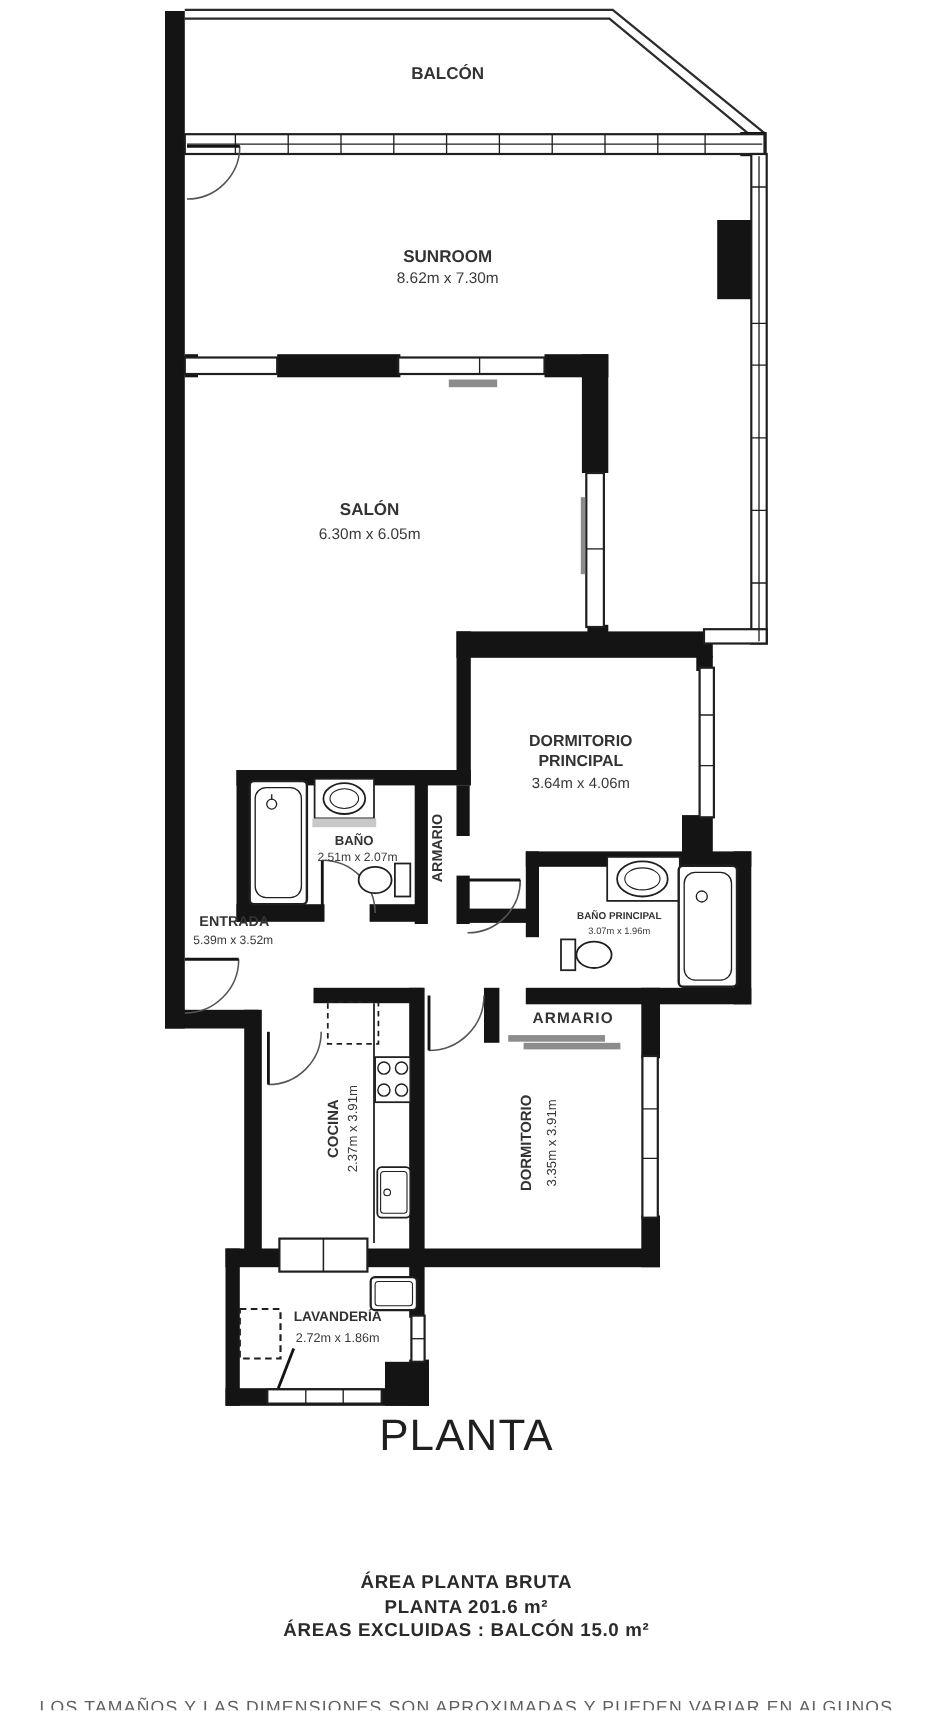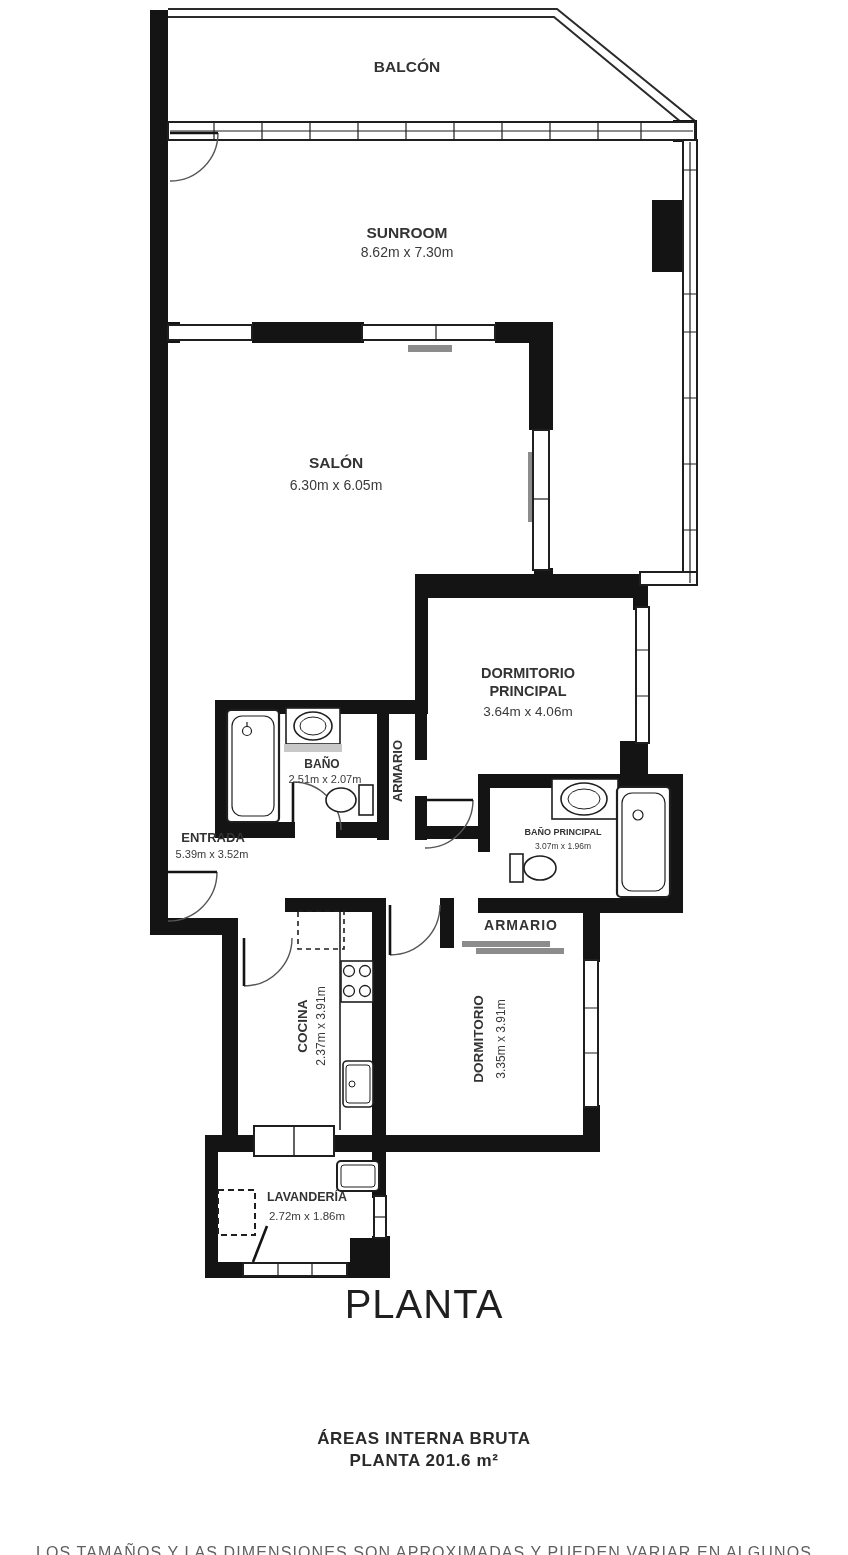--- a/index.html
+++ b/index.html
@@ -210,18 +210,19 @@
 
     <text x="307" y="1201" class="room-name" font-size="12.5">LAVANDERÍA</text>
     <text x="307" y="1220" class="room-dims" font-size="11.5">2.72m x 1.86m</text>
   </g>
 
   <text x="424" y="1318" text-anchor="middle" class="plan-title">PLANTA</text>
 </svg>
 
   
   <div class="footer">
-    <div>ÁREAS INTERNA BRUTA</div>
+    <div>ÁREA PLANTA BRUTA</div>
     <div>PLANTA 201.6 m²</div>
+    <div>ÁREAS EXCLUIDAS :  BALCÓN 15.0 m²</div>
   </div>
   <div class="disclaimer">LOS TAMAÑOS Y LAS DIMENSIONES SON APROXIMADAS Y PUEDEN VARIAR EN ALGUNOS CASOS.</div>
 
 </div>
 
 </body></html>

